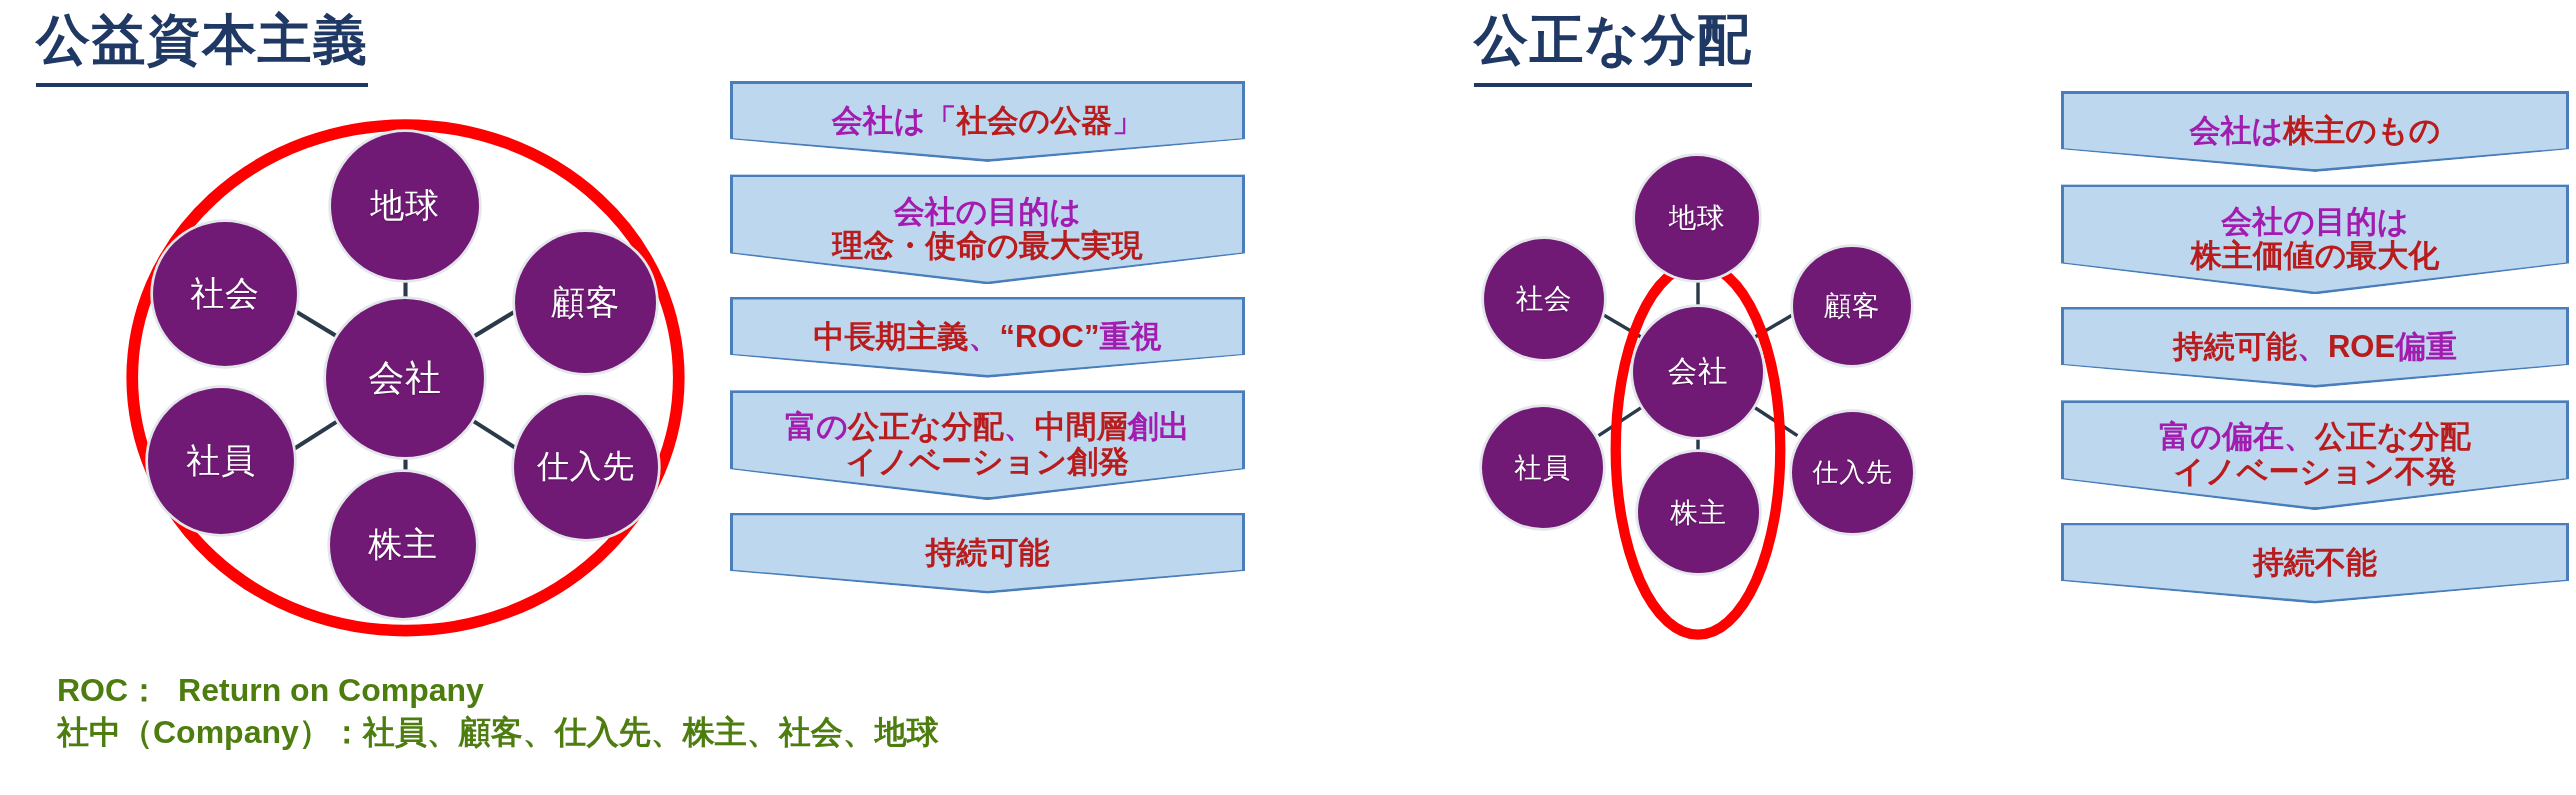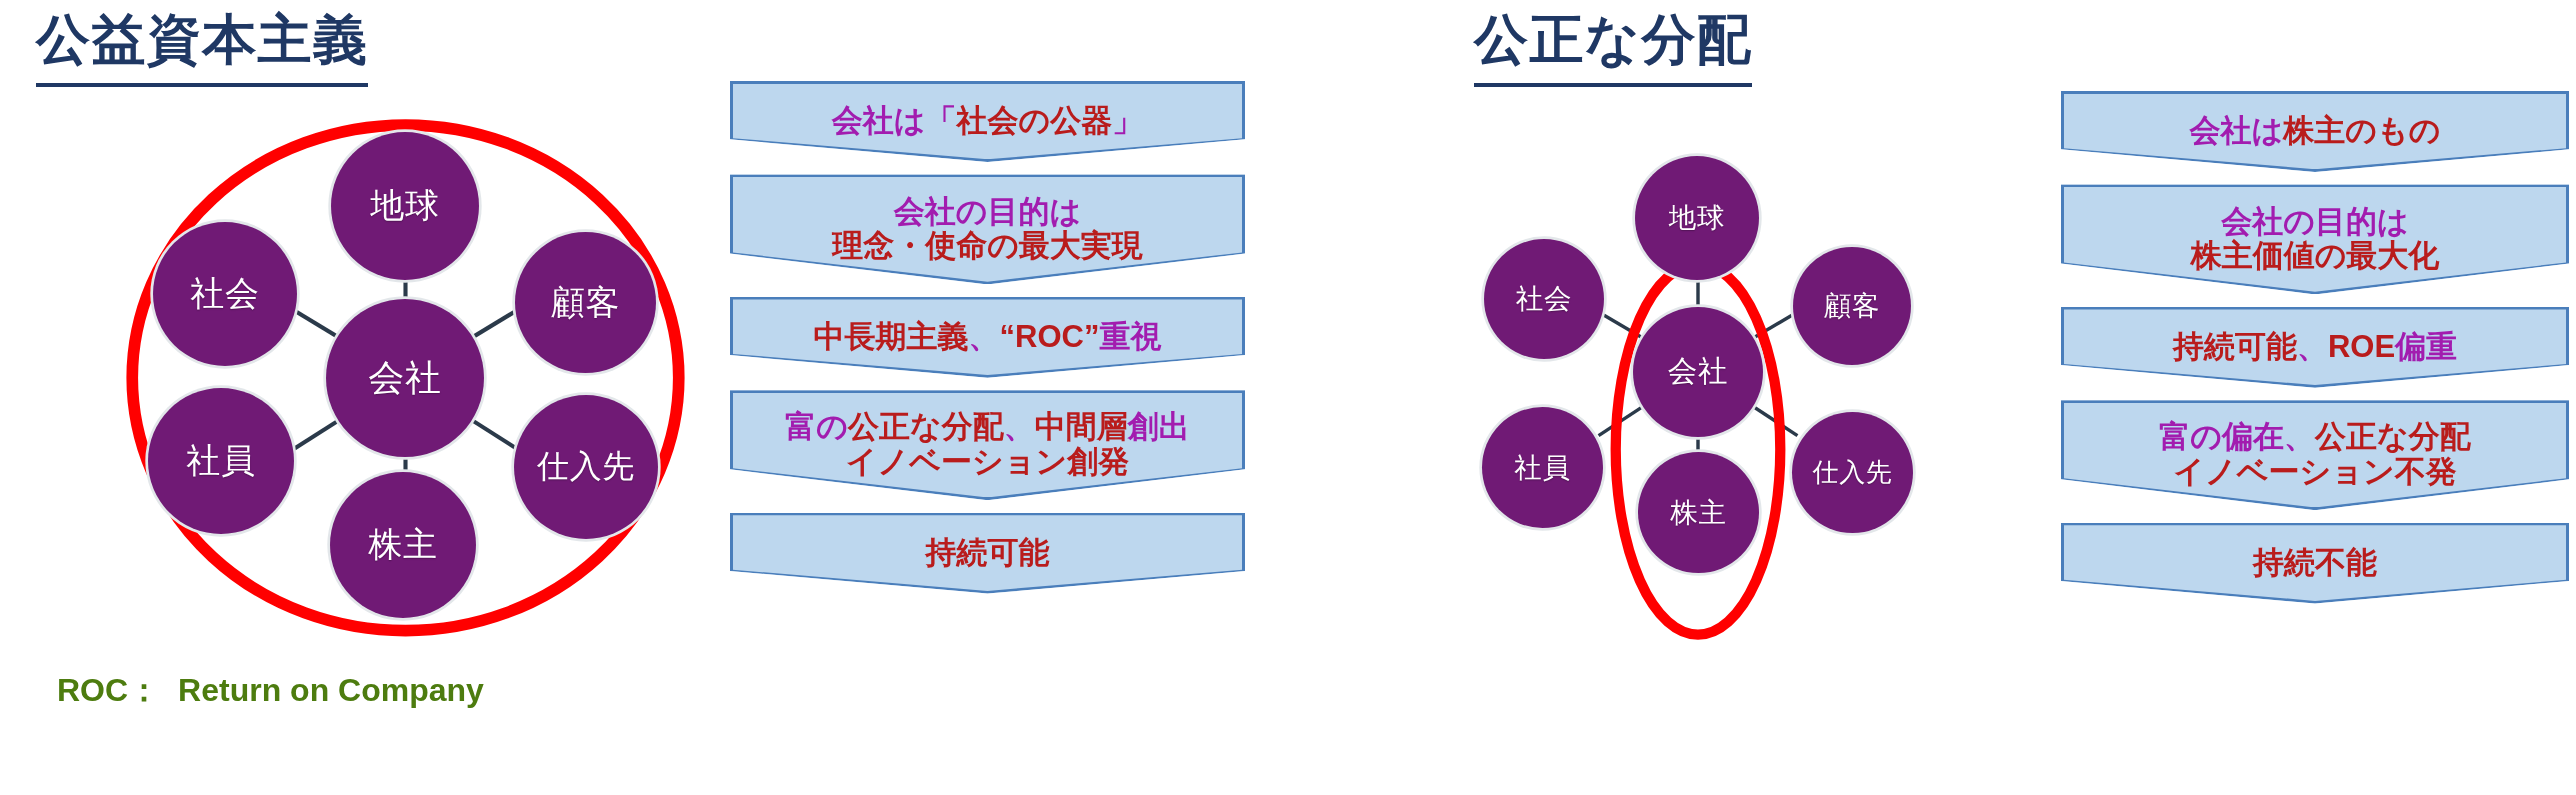--- a/index.html
+++ b/index.html
@@ -159,20 +159,21 @@
     <div class="chev h2">
         <div class="inner"><span class="blk">富の</span><span class="red">公正な分配</span><span class="blk">、</span><span class="red">中間層</span><span class="blk">創出</span><br><span class="red">イノベーション創発</span></div>
       </div>
     <div class="chev h1">
         <div class="inner"><span class="red">持続可能</span></div>
       </div>
   </div>
 
   <div id="footnote">
     <span class="ln"><span>ROC：</span><span class="sp"></span><span>Return on Company</span></span>
+    <span class="ln">社中（Company）：社員、顧客、仕入先、株主、社会、地球</span>
   </div>
 </div>
 
 <div class="panel" id="panel-right">
 
   <div class="title" id="title-right">公正な分配</div>
 
   <div class="diagram" id="diagram-right">
     <svg viewBox="0 0 700 720" preserveAspectRatio="none">
 

